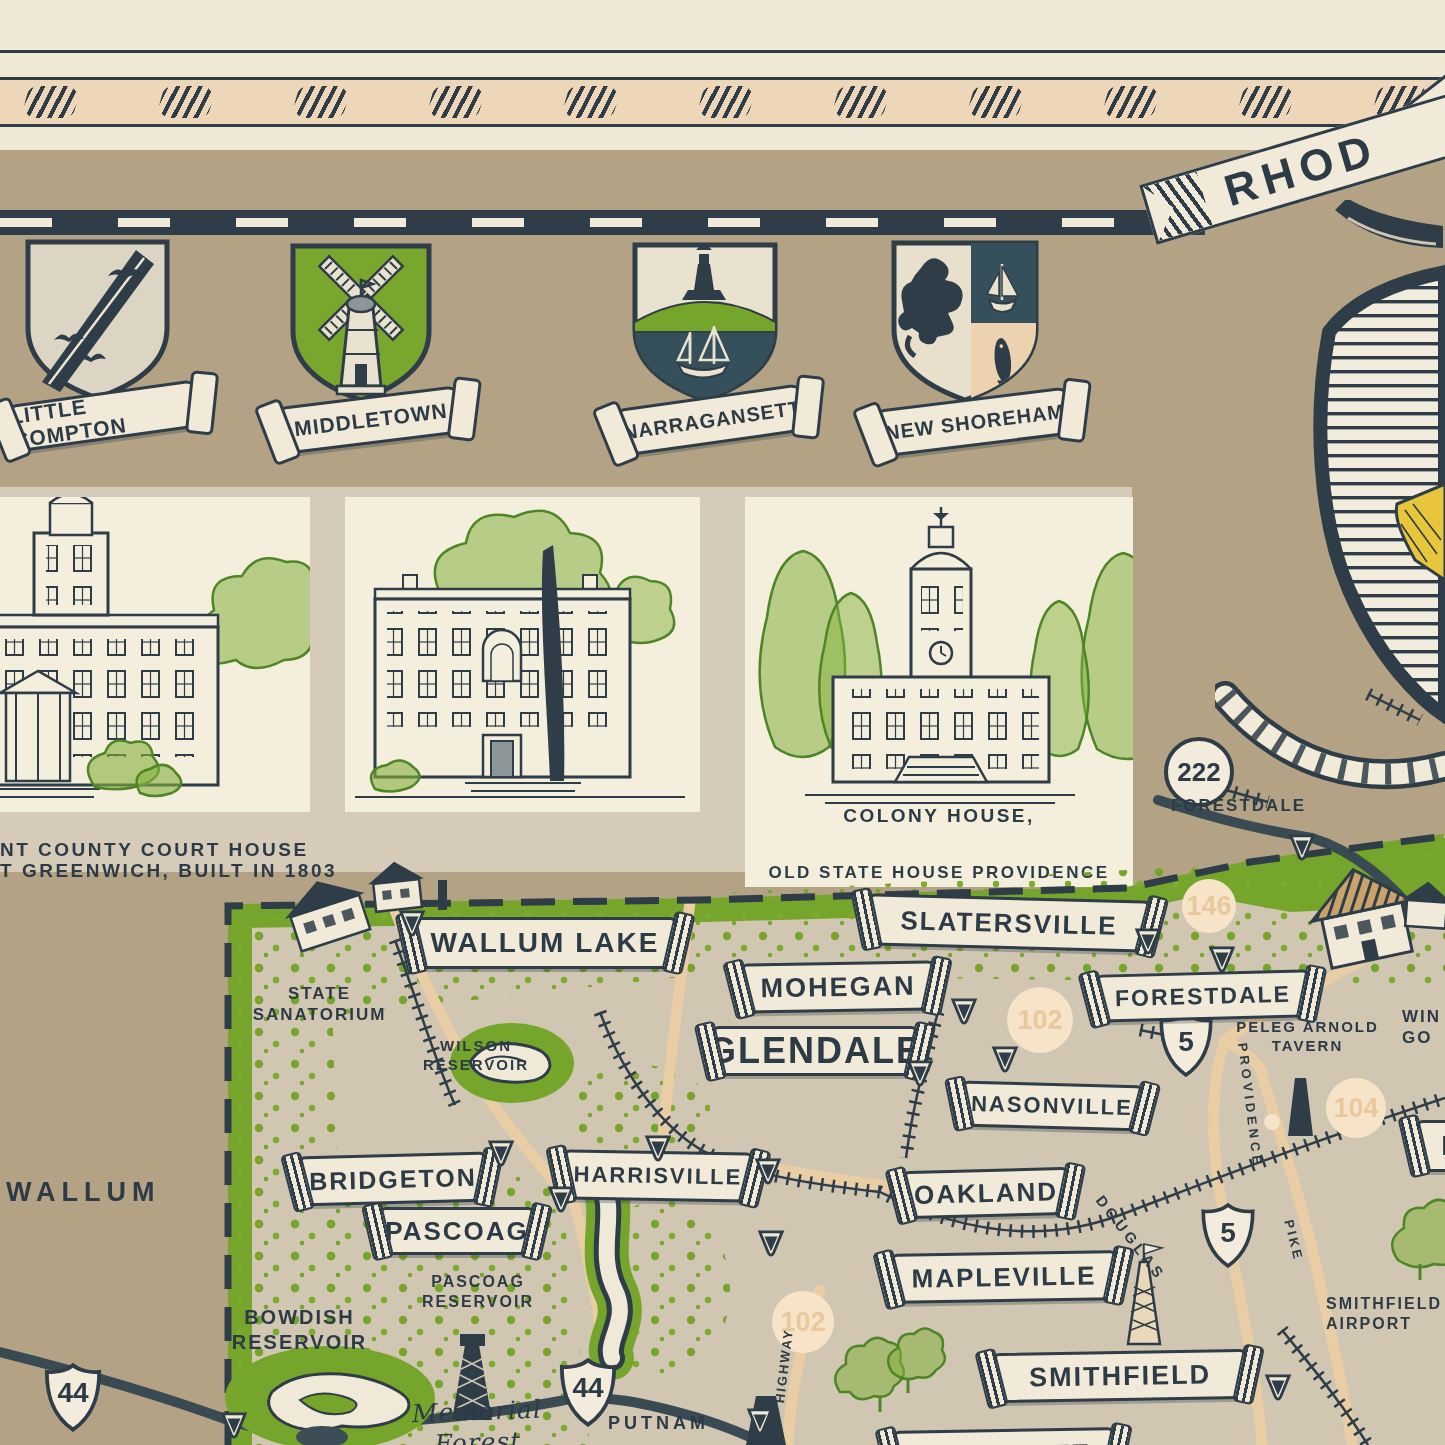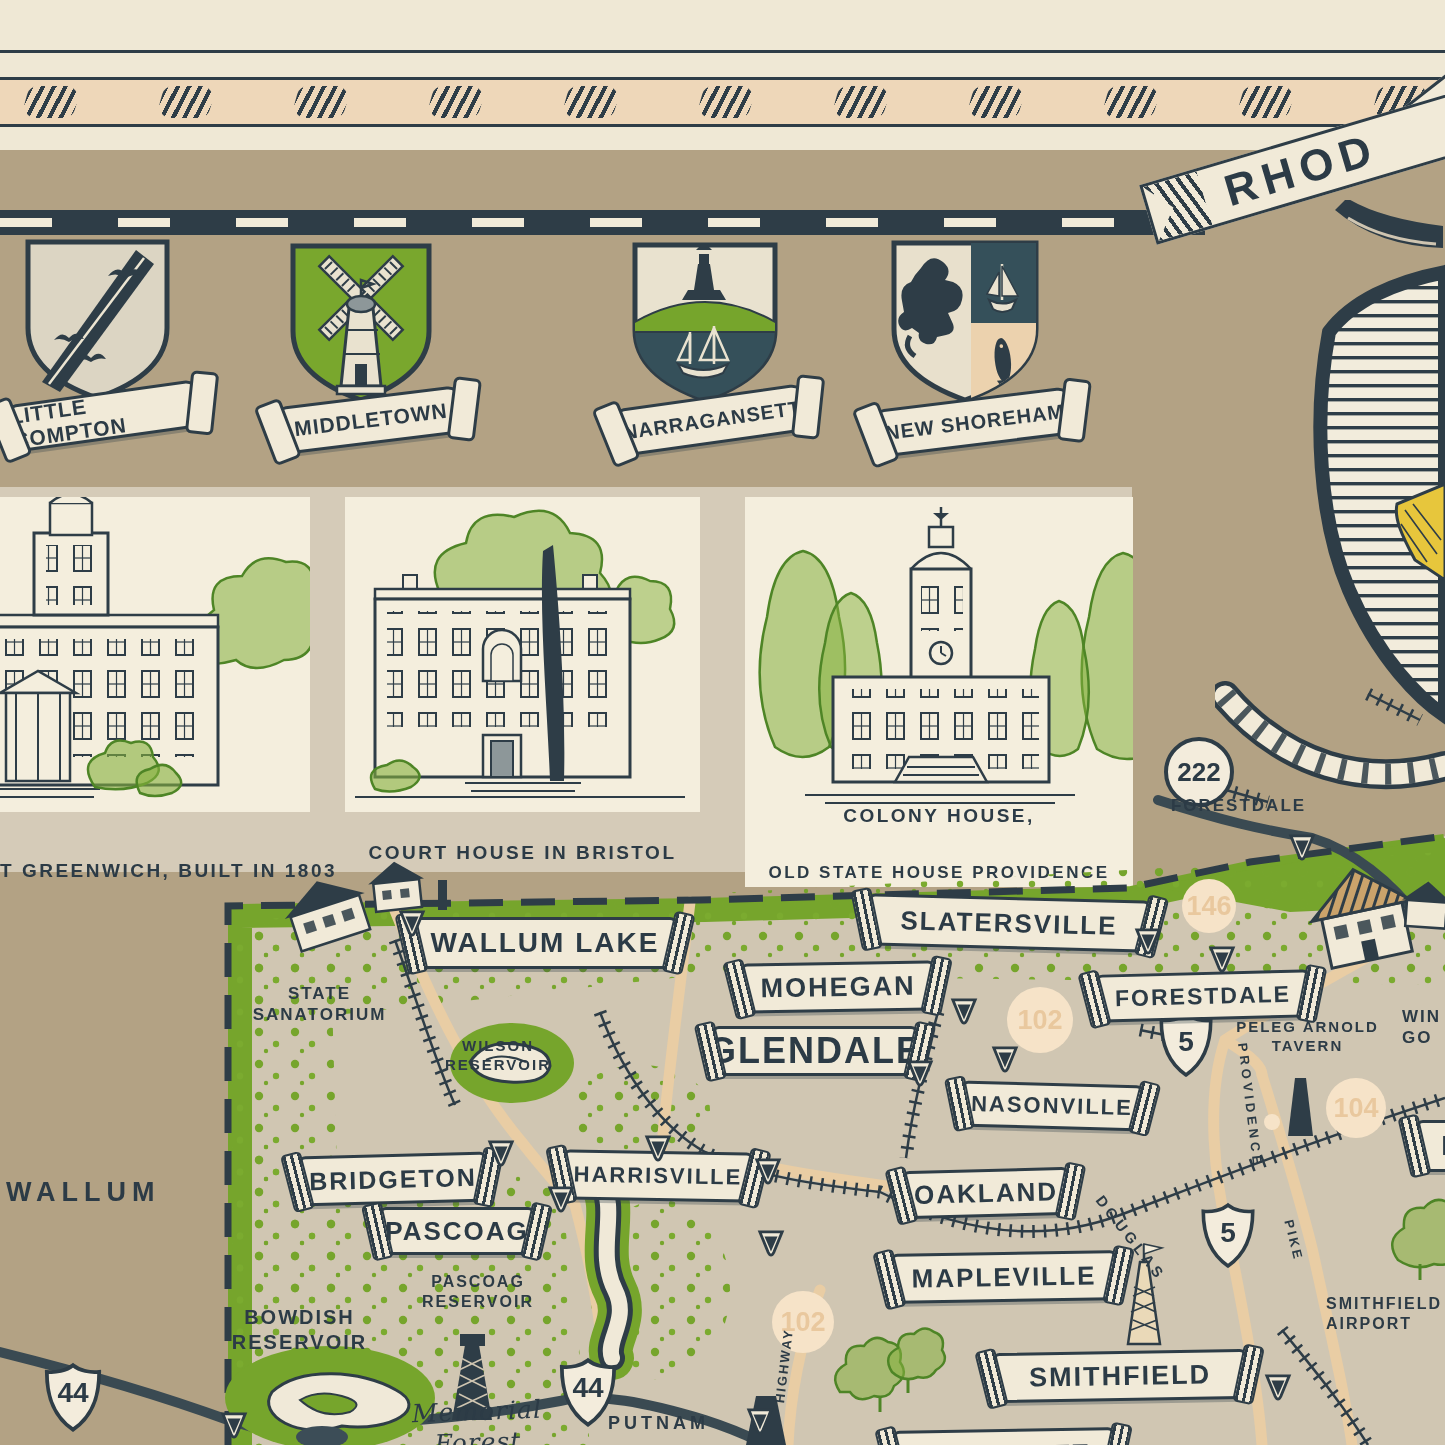--- a/index.html
+++ b/index.html
@@ -258,22 +258,22 @@
     <rect x="176" y="82" width="42" height="52" fill="url(#winp)"></rect>
     <circle cx="196" cy="156" r="11" fill="#f4eedd" stroke="#2e3d47" stroke-width="2.5"></circle>
     <path d="M196,156 l0,-7 M196,156 l5,3" stroke="#2e3d47" stroke-width="2"></path>
     <rect x="88" y="180" width="216" height="105" fill="#f4eedd" stroke="#2e3d47" stroke-width="3"></rect>
     <rect x="98" y="192" width="196" height="80" fill="url(#winp)"></rect>
     <polygon points="150,285 242,285 228,260 164,260" fill="#f4eedd" stroke="#2e3d47" stroke-width="2.5"></polygon>
     <path d="M158,278 h76 M162,270 h68" stroke="#2e3d47" stroke-width="1.8"></path>
     <path d="M60,298 h270 M80,306 h230" stroke="#2e3d47" stroke-width="2"></path>
   </svg>
 
+  <div class="caption" style="left:0;top:838px;width:400px;text-align:left">NT COUNTY COURT HOUSE</div>
   <div class="caption" style="left:0;top:859px;width:420px;text-align:left">T GREENWICH, BUILT IN 1803</div>
-  <div class="caption" style="left:345px;top:841px;width:355px">COURT HOUSE IN BRISTOL</div>
   <div class="caption" style="left:745px;top:804px;width:388px">COLONY HOUSE,</div>
   <div class="caption" style="left:745px;top:862px;width:388px;font-size:17px">OLD STATE HOUSE  PROVIDENCE</div>
 
   <svg class="abs" style="left:0;top:0" width="1445" height="1445" viewBox="0 0 1445 1445">
     <defs>
       <pattern id="spk" width="36" height="32" patternUnits="userSpaceOnUse">
         <circle cx="7" cy="8" r="4.2" fill="#76a52c"></circle>
         <circle cx="24" cy="20" r="3.2" fill="#7bab2f"></circle>
         <circle cx="14" cy="27" r="2.2" fill="#76a52c"></circle>
       </pattern>
@@ -534,21 +534,21 @@
     </svg>
   <svg class="tri" style="left:1288px;top:832px" viewBox="0 0 30 34">
       <path d="M3,4 h24 l-9,22 q-3,6 -6,0 z" fill="#f1ead8" stroke="#2e3d47" stroke-width="3"></path>
       <path d="M8,9 h14 l-7,16 z" fill="#2e3d47"></path>
     </svg>
 
   <div class="ml" style="left:1156px;top:795px;width:165px;font-size:17px">FORESTDALE</div>
   <div class="ml" style="left:6px;top:1176px;font-size:27px;letter-spacing:6px">WALLUM</div>
   <div class="ml" style="left:222px;top:983px;width:195px;font-size:17px">STATE
 SANATORIUM</div>
-  <div class="ml" style="left:418px;top:1037px;width:160px;font-size:15px">WILSON
+  <div class="ml" style="left:396px;top:1037px;width:160px;font-size:15px">WILSON
 RESERVOIR</div>
   <div class="ml" style="left:393px;top:1272px;width:170px;font-size:16px">PASCOAG
 RESERVOIR</div>
   <div class="ml" style="left:222px;top:1305px;width:155px;font-size:20px">BOWDISH
 RESERVOIR</div>
   <div class="ml script" style="left:370px;top:1396px;width:215px;font-size:25px;transform:rotate(-2deg)">Memorial Forest</div>
   <div class="ml" style="left:608px;top:1412px;font-size:18px;letter-spacing:4px">PUTNAM</div>
   <div class="ml" style="left:1220px;top:1018px;width:175px;font-size:15px">PELEG ARNOLD
 TAVERN</div>
   <div class="ml" style="left:1326px;top:1294px;width:170px;font-size:16px;text-align:left">SMITHFIELD

